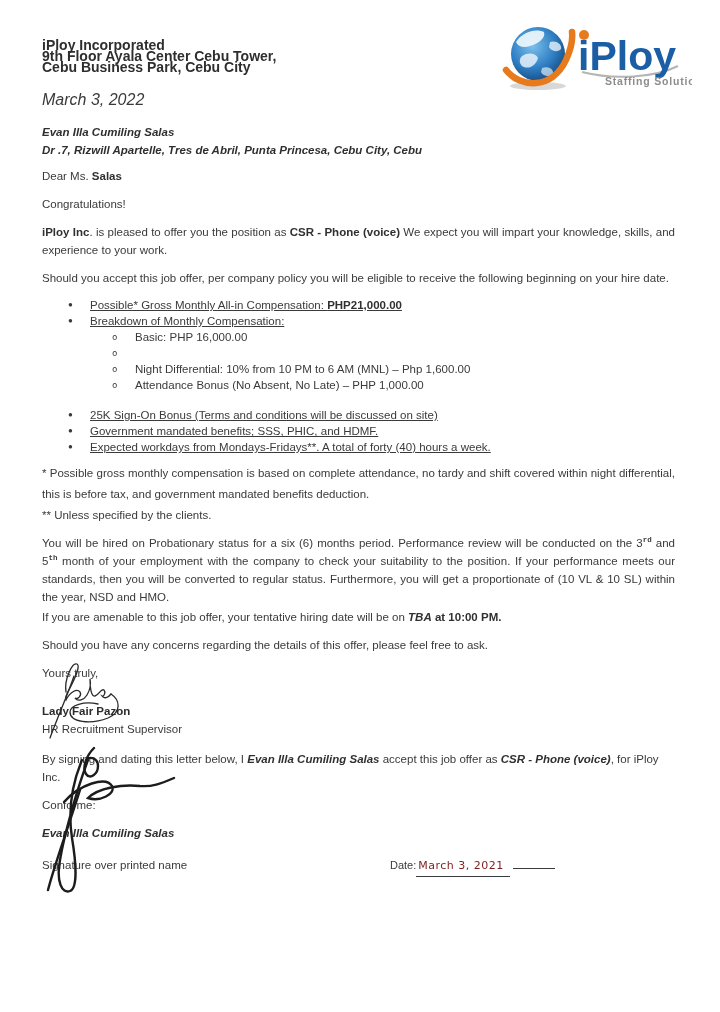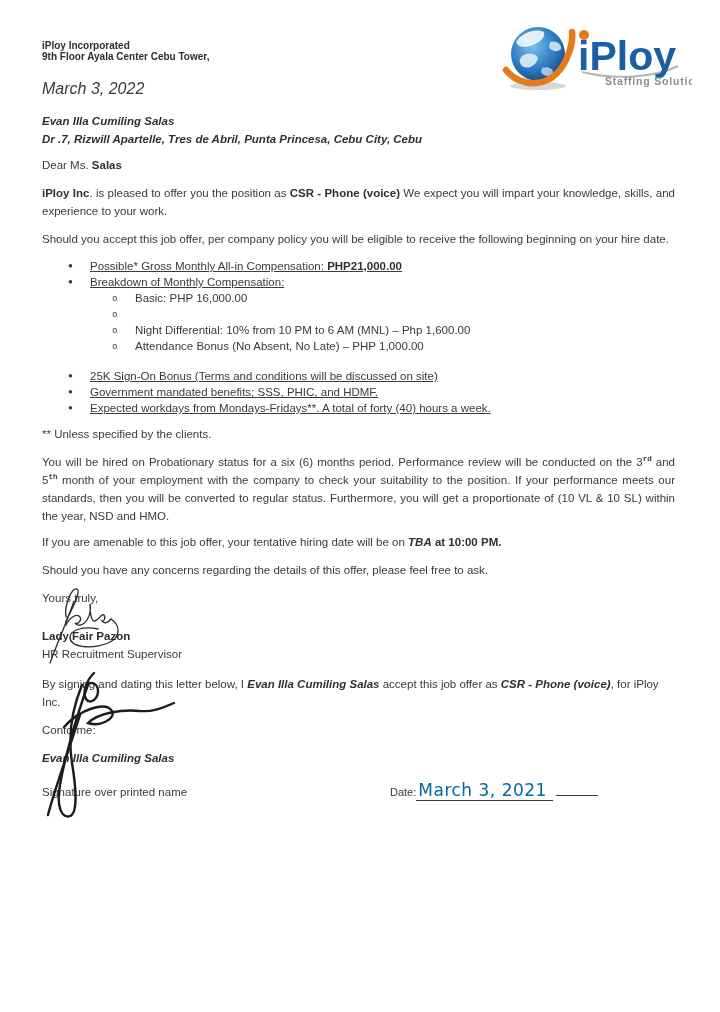--- a/index.html
+++ b/index.html
@@ -7,64 +7,64 @@
     position:relative; width:720px; height:1012px; background:#fff;
     font-family:"Liberation Sans", sans-serif; color:#3a3a3a;
     font-size:11.5px; line-height:18px; overflow:hidden;
   }
   .content { padding:40px 45px 0 42px; }
   p { margin:0; }
   .j { text-align:justify; }
   b, strong { color:#303030;text-align:right; }
 
   
-  .letterhead { font-size:10px; line-height:11px; font-weight:bold; color:#2e2e2e; }
+  .letterhead { font-size:14px; line-height:11px; font-weight:bold; color:#2e2e2e; }
   .logo { position:absolute; top:16px; right:28px; width:190px; height:78px;text-align:right; }
 
   .date-line { margin-top:18px; font-style:italic; font-size:16px; }
   .recipient { margin-top:14px; font-weight:bold; font-style:italic; color:#2f2f2f; }
   .salutation { margin-top:8px; }
   .congrats { margin-top:10px; }
   .para { margin-top:10px; }
 
   
   .blist { margin-top:10px; }
   .blist2 { margin-top:14px; }
   .brow { display:flex; line-height:16px; padding-left:24px; }
   .brow .mk { width:22px; flex:0 0 22px; font-size:8px; text-align:left; padding-left:2px; }
   .brow .tx { flex:1;text-decoration:underline; }
   .srow { display:flex; line-height:16px; padding-left:70px; }
   .srow .mk { width:23px; flex:0 0 23px; font-size:9px; font-family:"DejaVu Sans Mono",monospace; }
   .srow .tx { flex:1; }
 
   .footnote { margin-top:8px; line-height:21px; }
   .probation { margin-top:8px; }
-  .amenable { margin-top:8px; }
+  .amenable { margin-top:2px; }
   .hrdept { margin-top:10px; }
   .concerns { margin-top:10px; }
   .closing { margin-top:10px; }
 
   sup { font-size:7.5px; font-weight:bold; vertical-align:super; line-height:0;font-family:Liberation Mono, monospace; }
 
   .signer-block { margin-top:20px; position:relative; }
   .signer-name { font-weight:bold; color:#2c2c2c; }
   .hr-sig { position:absolute; left:2px; top:-48px; pointer-events:none; }
 
   .accept-wrap { position:relative; margin-top:12px; }
   .applicant-sig { position:absolute; left:-14px; top:-6px; pointer-events:none; }
   .conforme-label { margin-top:10px; }
   .conforme-name { margin-top:10px; font-weight:bold; font-style:italic; color:#2f2f2f; }
 
   .bottom-row { margin-top:14px; display:flex; align-items:baseline; }
   .sig-caption { flex:0 0 348px; }
   .date-group { display:flex; align-items:baseline; }
   .date-label { font-size:11px; margin-right:0; }
   .date-value {
-    font-family:"DejaVu Sans", sans-serif; font-size:17px; letter-spacing:0.5px;
-    color:#0369a1; border-bottom:1.6px solid #3a3a3a; padding:0 6px 1px 2px;
+    font-family:"DejaVu Sans", sans-serif; font-size:11px; letter-spacing:0.5px;
+    color:#7f1d1d; border-bottom:1.6px solid #3a3a3a; padding:0 6px 1px 2px;
   }
   .date-tail { display:inline-block; width:42px; border-bottom:1.6px solid #3a3a3a; height:12px; margin-left:3px; }
 </style>
 </head>
 <body>
 
 <div class="page">
 
   <div class="logo">
     <svg width="190" height="78" viewBox="0 0 190 78">
@@ -89,31 +89,33 @@
       <circle cx="82" cy="19" r="5" fill="#e87a1e"></circle>
       <text x="103" y="69" font-family="Liberation Sans, sans-serif" font-size="10.5" font-weight="bold" fill="#8d8d8d" letter-spacing="0.8">Staffing Solutions</text>
     </svg>
   </div>
 
   <div class="content">
 
     <div class="letterhead">
       <div>iPloy Incorporated</div>
       <div>9th Floor Ayala Center Cebu Tower,</div>
+      <div>Cebu Business Park, Cebu City</div>
     </div>
 
     <p class="date-line">March 3, 2022</p>
 
     <div class="recipient">
       <div>Evan Illa Cumiling Salas</div>
       <div>Dr .7, Rizwill Apartelle, Tres de Abril, Punta Princesa, Cebu City, Cebu</div>
     </div>
 
     <p class="salutation"><span>Dear Ms. </span><b>Salas</b></p>
 
+    <p class="congrats">Congratulations!</p>
 
     <p class="para j"><b>iPloy Inc</b><span>. is pleased to offer you the position as </span><b>CSR - Phone (voice)</b><span> We expect you will impart your knowledge, skills, and experience to your work.</span></p>
 
     <p class="para">Should you accept this job offer, per company policy you will be eligible to receive the following beginning on your hire date.</p>
 
     <div class="blist">
       <div class="brow">
         <span class="mk">●</span>
         <span class="tx"><span> Possible* Gross Monthly All-in Compensation: </span><b>PHP21,000.00</b></span>
       </div>
@@ -147,20 +149,21 @@
         <span class="mk">●</span>
         <span class="tx">Government mandated benefits; SSS, PHIC, and HDMF.</span>
       </div>
       <div class="brow">
         <span class="mk">●</span>
         <span class="tx">Expected workdays from Mondays-Fridays**. A total of forty (40) hours a week.</span>
       </div>
     </div>
 
     <div class="footnote">
+      <p class="j">* Possible gross monthly compensation is based on complete attendance, no tardy and shift covered within night differential, this is before tax, and government mandated benefits deduction.</p>
       <p>** Unless specified by the clients.</p>
     </div>
 
     <p class="probation j"><span>You will be hired on Probationary status for a six (6) months period. Performance review will be conducted on the 3</span><sup>rd</sup><span> and 5</span><sup>th</sup><span> month of your employment with the company to check your suitability to the position. If your performance meets our standards, then you will be converted to regular status.  Furthermore, you will get a proportionate of (10 VL &amp; 10 SL) within the year, NSD and HMO.</span></p>
 
     <p class="amenable"><span>If you are amenable to this job offer, your tentative hiring date will be on </span><b><i>TBA</i></b><b> at 10:00 PM.</b></p>
 
 
     <p class="concerns">Should you have any concerns regarding the details of this offer, please feel free to ask.</p>
 

